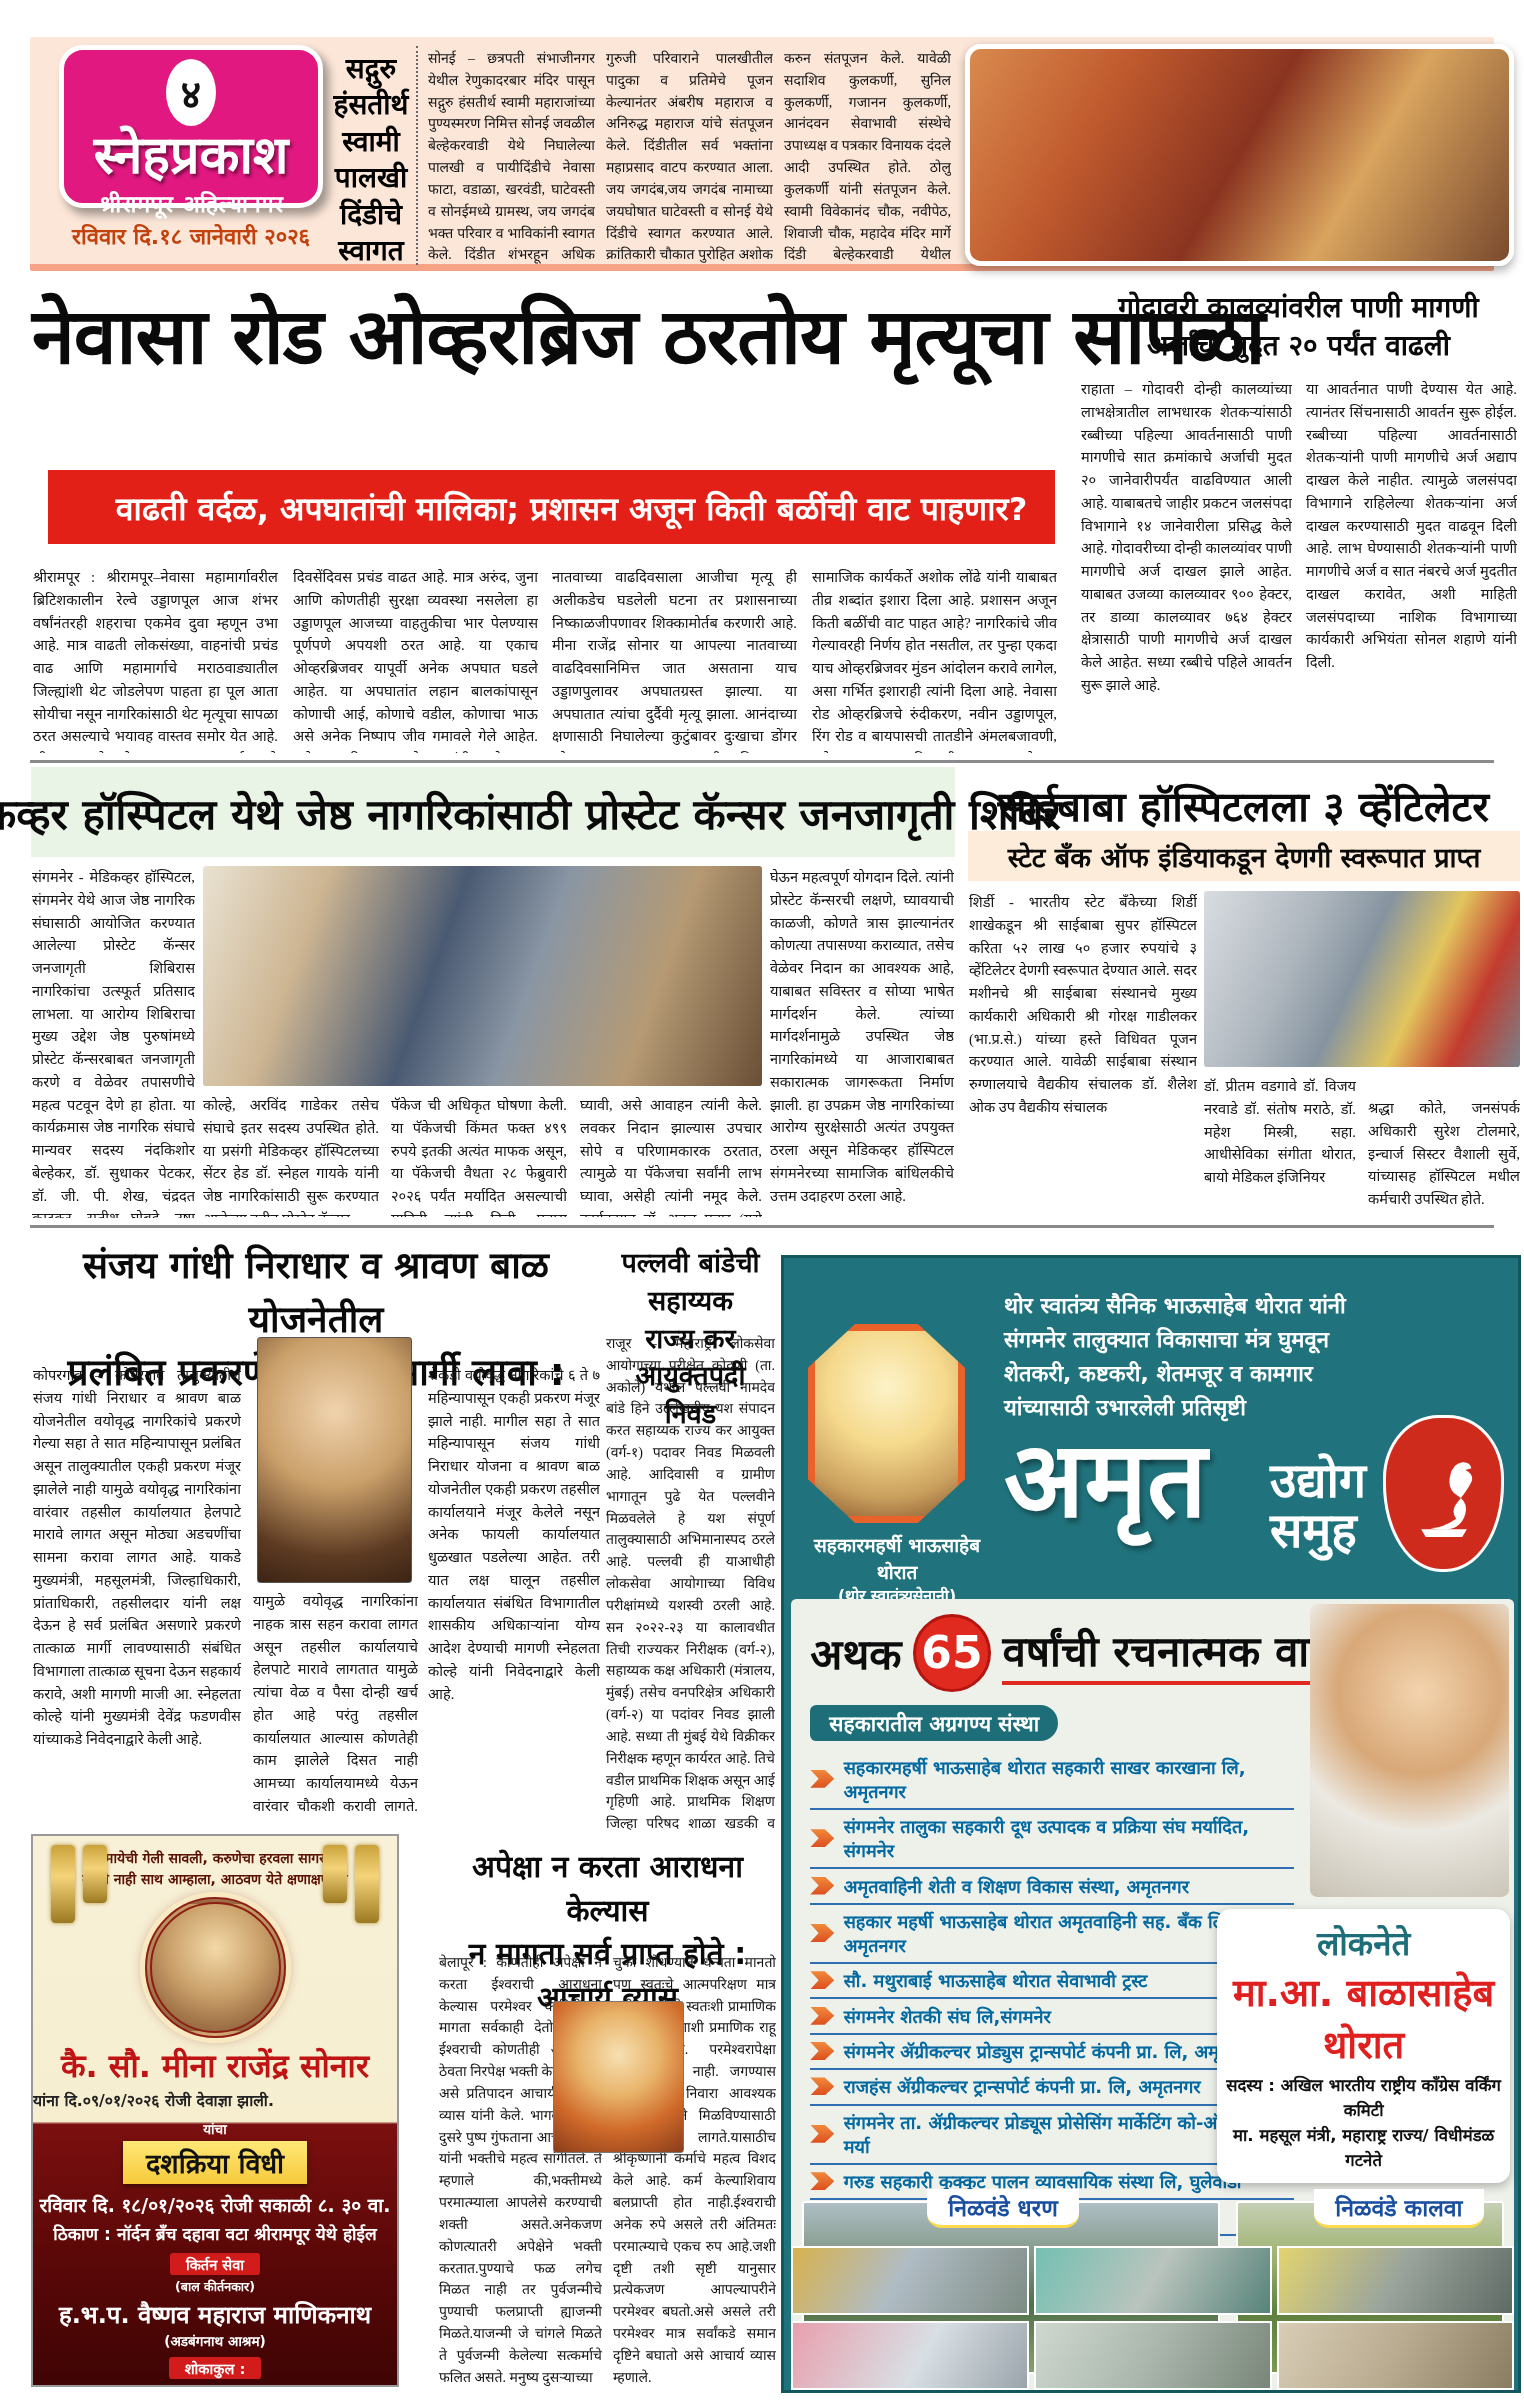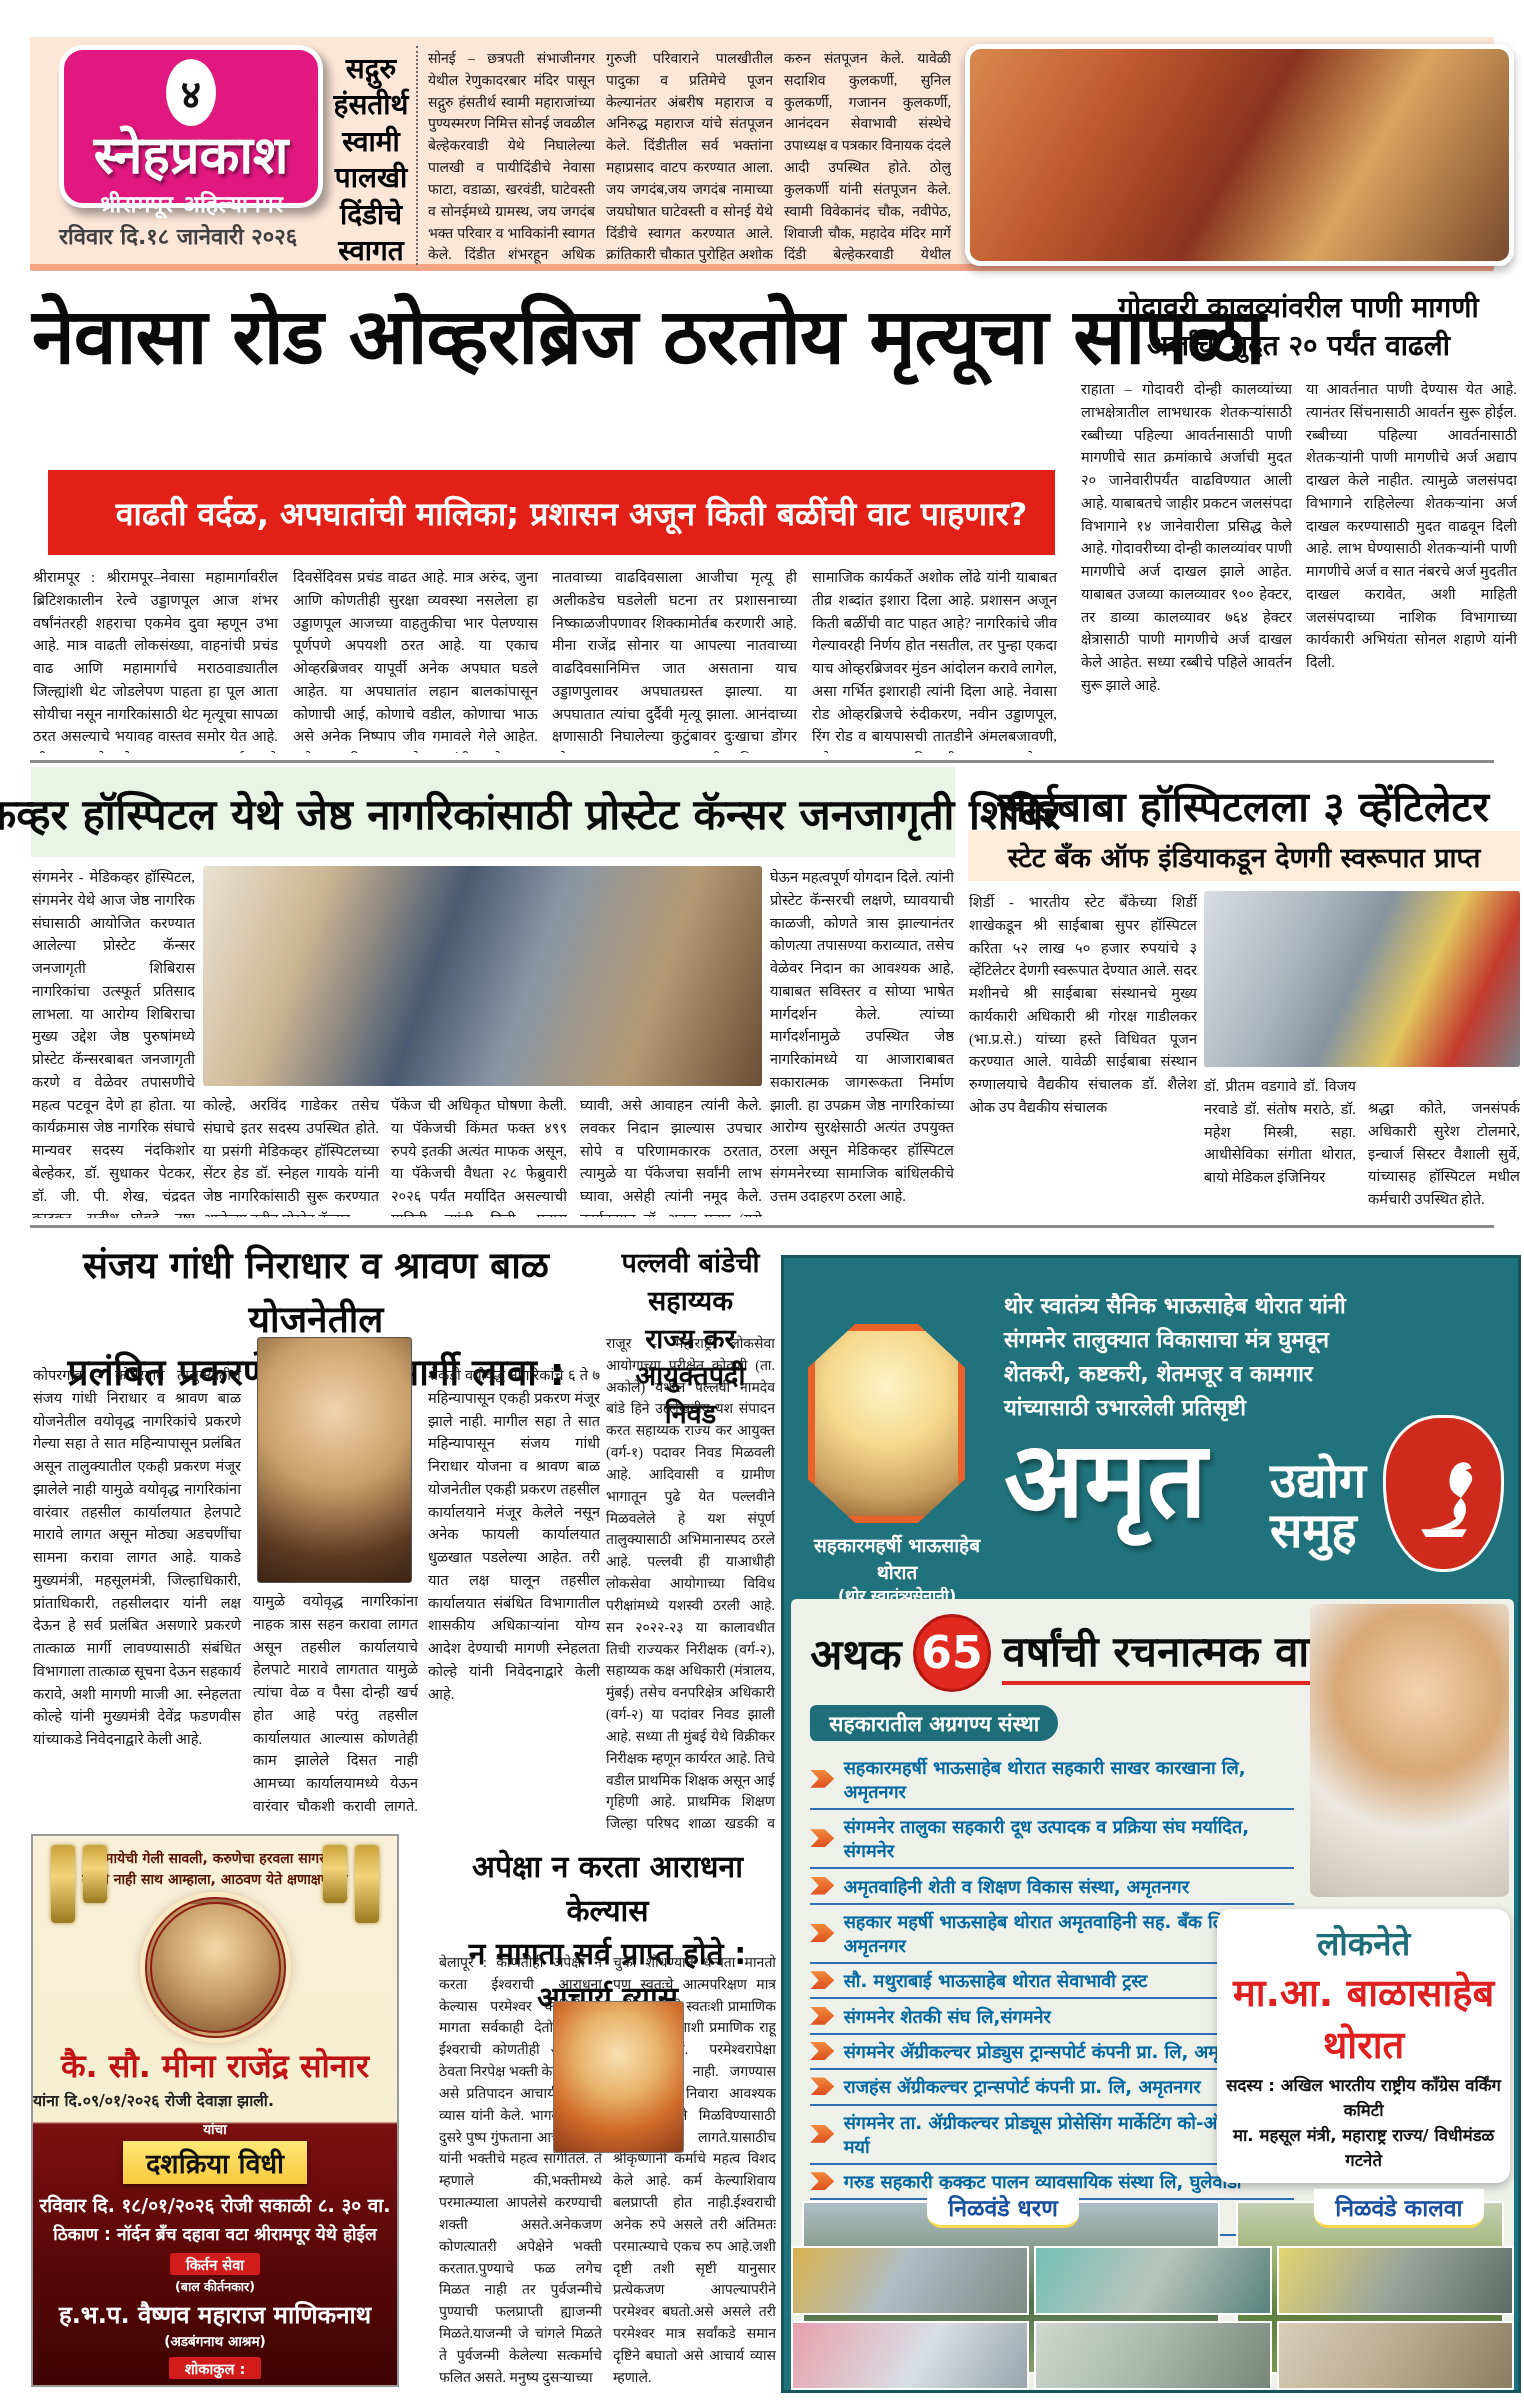--- a/index.html
+++ b/index.html
@@ -8,21 +8,21 @@
   .abs { position:absolute; }
   .col { text-align:justify; font-size:14.6px; line-height:1.56; color:#141414; overflow:hidden; }
   .photo { background:#999; border-radius:3.1px; overflow:hidden; }
   .hl { font-weight:bold; color:#0a0a0a; font-family:"DejaVu Sans","Liberation Sans",sans-serif; }
   
   .peachband { background:#fbe6d8; border-bottom:7.3px solid #f5a385; border-radius:2.1px; }
   .masthead { background:#e0187f; border:5.2px solid #ffffff; border-radius:24px; box-shadow:5.2px 6.3px 8.4px rgba(0,0,0,.35); text-align:center; }
   .m-oval { width:50px; height:67px; background:#ffffff; border-radius:50%; margin:9.4px auto 2.1px auto; display:flex; align-items:center; justify-content:center; font-size:39px; font-weight:bold; color:#111; }
   .m-title { color:#fff; font-size:52px; font-weight:bold; line-height:1.05; text-shadow:2.1px 2.6px 3.1px rgba(0,0,0,.45); font-family:"DejaVu Sans",sans-serif;}
   .m-sub { color:#fff; font-size:23px; font-weight:bold; margin-top:4.2px; font-family:"DejaVu Sans",sans-serif;}
-  .dateline { text-align:left; font-size:22px; font-weight:bold; color:#404040; font-family:"DejaVu Sans",sans-serif;}
+  .dateline { text-align:center; font-size:22px; font-weight:bold; color:#c2410c; font-family:"DejaVu Sans",sans-serif;}
   .vhead { font-size:28px; line-height:1.3; font-weight:bold; text-align:center; color:#000; font-family:"DejaVu Sans",sans-serif;}
   .dotted { border-left:2.6px dotted #666; }
   .redband { background:#e32017; color:#ffffff; display:flex; align-items:center; justify-content:center; font-weight:bold; font-family:"DejaVu Sans",sans-serif; }
   .rule { background:#8a8a8a; }
   .greenband { background:#e9f4e6; display:flex; align-items:center; justify-content:center; }
   .peachsub { background:#fdecd9; display:flex; align-items:center; justify-content:center; }
   
   .obit { border:2.1px solid #9a9a9a; background:linear-gradient(180deg,#f8f1d8 0%,#f6eecf 52%,#7c1010 52.5%,#5d0808 75%,#3f0404 100%); overflow:hidden; }
   .obit-couplet { color:#5a1204; font-weight:bold; text-align:center; font-size:14px; line-height:1.5; font-family:"DejaVu Sans",sans-serif;}
   .obit-photo { width:141px; height:141px; border-radius:50%; border:7.3px double #8e1d14; background:radial-gradient(circle at 50% 35%,#f3d9a8 0%,#caa06a 45%,#7a4a2a 100%); margin:7.3px auto 5.2px auto; box-shadow:0 0 0 5.2px #f9e9c2, 0 0 13.6px rgba(120,20,10,.55); }
@@ -79,21 +79,21 @@
   </div>
   <div class="abs dotted" style="left:416px; top:46px; height:219px;"></div>
 
   <div class="abs col" style="left:428px; top:48px; width:167px; height:218px; font-size:14px;">सोनई – छत्रपती संभाजीनगर येथील रेणुकादरबार मंदिर पासून सद्गुरु हंसतीर्थ स्वामी महाराजांच्या पुण्यस्मरण निमित्त सोनई जवळील बेल्हेकरवाडी येथे निघालेल्या पालखी व पायीदिंडीचे नेवासा फाटा, वडाळा, खरवंडी, घाटेवस्ती व सोनईमध्ये ग्रामस्थ, जय जगदंब भक्त परिवार व भाविकांनी स्वागत केले. दिंडीत शंभरहून अधिक भाविक उपस्थित होते. सालाबादप्रमाणे खरवंडी येथील भोगे</div>
   <div class="abs col" style="left:606px; top:48px; width:167px; height:218px; font-size:14px;">गुरुजी परिवाराने पालखीतील पादुका व प्रतिमेचे पूजन केल्यानंतर अंबरीष महाराज व अनिरुद्ध महाराज यांचे संतपूजन केले. दिंडीतील सर्व भक्तांना महाप्रसाद वाटप करण्यात आला. जय जगदंब,जय जगदंब नामाच्या जयघोषात घाटेवस्ती व सोनई येथे दिंडीचे स्वागत करण्यात आले. क्रांतिकारी चौकात पुरोहित अशोक कुलकर्णी परिवाराने पालखीचे स्वागत केले. छायाताई कुलकर्णी यांनी औक्षण</div>
   <div class="abs col" style="left:784px; top:48px; width:167px; height:218px; font-size:14px;">करुन संतपूजन केले. यावेळी सदाशिव कुलकर्णी, सुनिल कुलकर्णी, गजानन कुलकर्णी, आनंदवन सेवाभावी संस्थेचे उपाध्यक्ष व पत्रकार विनायक दंदले आदी उपस्थित होते. ठोलु कुलकर्णी यांनी संतपूजन केले. स्वामी विवेकानंद चौक, नवीपेठ, शिवाजी चौक, महादेव मंदिर मार्गे दिंडी बेल्हेकरवाडी येथील रेणुकादरबार काच मंदिरात नेण्यात आली. येथे नामघोष व फुलांचा वर्षाव करण्यात आला.</div>
 
   <div class="abs photo" style="left:965px; top:44px; width:549px; height:222px; border:5.2px solid #ffffff; border-radius:15.7px; background:linear-gradient(120deg,#d98a4e 0%,#c05a2e 25%,#8a3420 50%,#d9a45e 70%,#7a4a2e 100%); box-shadow:0 4.2px 9.4px rgba(0,0,0,.3);"></div>
 
   <div class="abs hl" style="left:32px; top:293px; width:1038px; font-size:77px; line-height:1.15; text-align:center; white-space:nowrap; letter-spacing:-1px;">नेवासा रोड ओव्हरब्रिज ठरतोय मृत्यूचा सापळा</div>
-  <div class="abs redband" style="left:48px; top:470px; width:1007px; height:85px;padding-left:40px;">
+  <div class="abs redband" style="left:48px; top:470px; width:1007px; height:74px;padding-left:40px;">
     <span style="font-size:32px;">वाढती वर्दळ, अपघातांची मालिका; प्रशासन अजून किती बळींची वाट पाहणार?</span>
   </div>
 
   <div class="abs col" style="left:33px; top:566px; width:245px; height:187px;">श्रीरामपूर : श्रीरामपूर–नेवासा महामार्गावरील ब्रिटिशकालीन रेल्वे उड्डाणपूल आज शंभर वर्षांनंतरही शहराचा एकमेव दुवा म्हणून उभा आहे. मात्र वाढती लोकसंख्या, वाहनांची प्रचंड वाढ आणि महामार्गाचे मराठवाड्यातील जिल्ह्यांशी थेट जोडलेपण पाहता हा पूल आता सोयीचा नसून नागरिकांसाठी थेट मृत्यूचा सापळा ठरत असल्याचे भयावह वास्तव समोर येत आहे. श्रीरामपूर ते नेवासा हा महामार्ग पुढे मराठवाड्यातील अनेक जिल्ह्यांना जोडणारा मुख्य मार्ग आहे. त्यामुळे जड वाहने, अवजड ट्रक, एसटी बसेस, चारचाकी, दुचाकी यांची वर्दळ</div>
   <div class="abs col" style="left:293px; top:566px; width:245px; height:187px;">दिवसेंदिवस प्रचंड वाढत आहे. मात्र अरुंद, जुना आणि कोणतीही सुरक्षा व्यवस्था नसलेला हा उड्डाणपूल आजच्या वाहतुकीचा भार पेलण्यास पूर्णपणे अपयशी ठरत आहे. या एकाच ओव्हरब्रिजवर यापूर्वी अनेक अपघात घडले आहेत. या अपघातांत लहान बालकांपासून कोणाची आई, कोणाचे वडील, कोणाचा भाऊ असे अनेक निष्पाप जीव गमावले गेले आहेत. अनेक नागरिक कायमचे जायबंदी झाले असून काही कुटुंबांचे आयुष्य उद्ध्वस्त झाले आहे. तरीही प्रशासन, लोकप्रतिनिधी आणि संबंधित यंत्रणा अजूनही गाढ झोपेत असल्याचे चित्र आहे.</div>
   <div class="abs col" style="left:552px; top:566px; width:245px; height:187px;">नातवाच्या वाढदिवसाला आजीचा मृत्यू ही अलीकडेच घडलेली घटना तर प्रशासनाच्या निष्काळजीपणावर शिक्कामोर्तब करणारी आहे. मीना राजेंद्र सोनार या आपल्या नातवाच्या वाढदिवसानिमित्त जात असताना याच उड्डाणपुलावर अपघातग्रस्त झाल्या. या अपघातात त्यांचा दुर्दैवी मृत्यू झाला. आनंदाच्या क्षणासाठी निघालेल्या कुटुंबावर दुःखाचा डोंगर कोसळला असताना प्रशासनाची भूमिका मात्र अद्याप डिम्मच आहे. असा रिंग रोडचा प्रस्ताव अनेक वर्षांपासून प्रलंबित आहे. अनेक आमदार, खासदार आले-गेले; निवडणुकीत आश्वासनांची खैरात झाली. मात्र प्रत्यक्षात हा रिंग रोड आजही फक्त कागदावरच आहे. शहराच्या वाढत्या वर्दळीला पर्याय म्हणून रिंग रोड आणि बायपासची नितांत गरज असताना आजपर्यंत कोणत्याही राजकीय पक्षाने किंवा नेत्याने या प्रश्नाकडे गांभीर्याने लक्ष दिलेले नाही. यामुळे शहरातील नागरिकांमध्ये तीव्र नाराजी व्यक्त होत आहे. अजून किती बळी गेल्यानंतर प्रशासनाला जाग येणार?, लोकांचे प्राण स्वस्त झाले आहेत का? असे सवाल आता उघडपणे विचारले जात आहेत.</div>
   <div class="abs col" style="left:812px; top:566px; width:245px; height:187px;">सामाजिक कार्यकर्ते अशोक लोंढे यांनी याबाबत तीव्र शब्दांत इशारा दिला आहे. प्रशासन अजून किती बळींची वाट पाहत आहे? नागरिकांचे जीव गेल्यावरही निर्णय होत नसतील, तर पुन्हा एकदा याच ओव्हरब्रिजवर मुंडन आंदोलन करावे लागेल, असा गर्भित इशाराही त्यांनी दिला आहे. नेवासा रोड ओव्हरब्रिजचे रुंदीकरण, नवीन उड्डाणपूल, रिंग रोड व बायपासची तातडीने अंमलबजावणी, तसेच अपघातप्रवण ठिकाणी सुरक्षा उपाययोजना करण्यात आल्या नाहीत, तर भविष्यात आणखी अनेक कुटुंबे उद्ध्वस्त होण्याची भीती व्यक्त केली जात आहे. आज प्रश्न इतकाच आहे श्रीरामपूरमधील नागरिकांचे प्राण वाचवायचे की यंत्रणा आणि लोकप्रतिनिधी कधी जागे होणार?</div>
 
   <div class="abs hl" style="left:1079px; top:289px; width:439px; font-size:28px; line-height:1.35; text-align:center;">
     <div>गोदावरी कालव्यांवरील पाणी मागणी</div>

